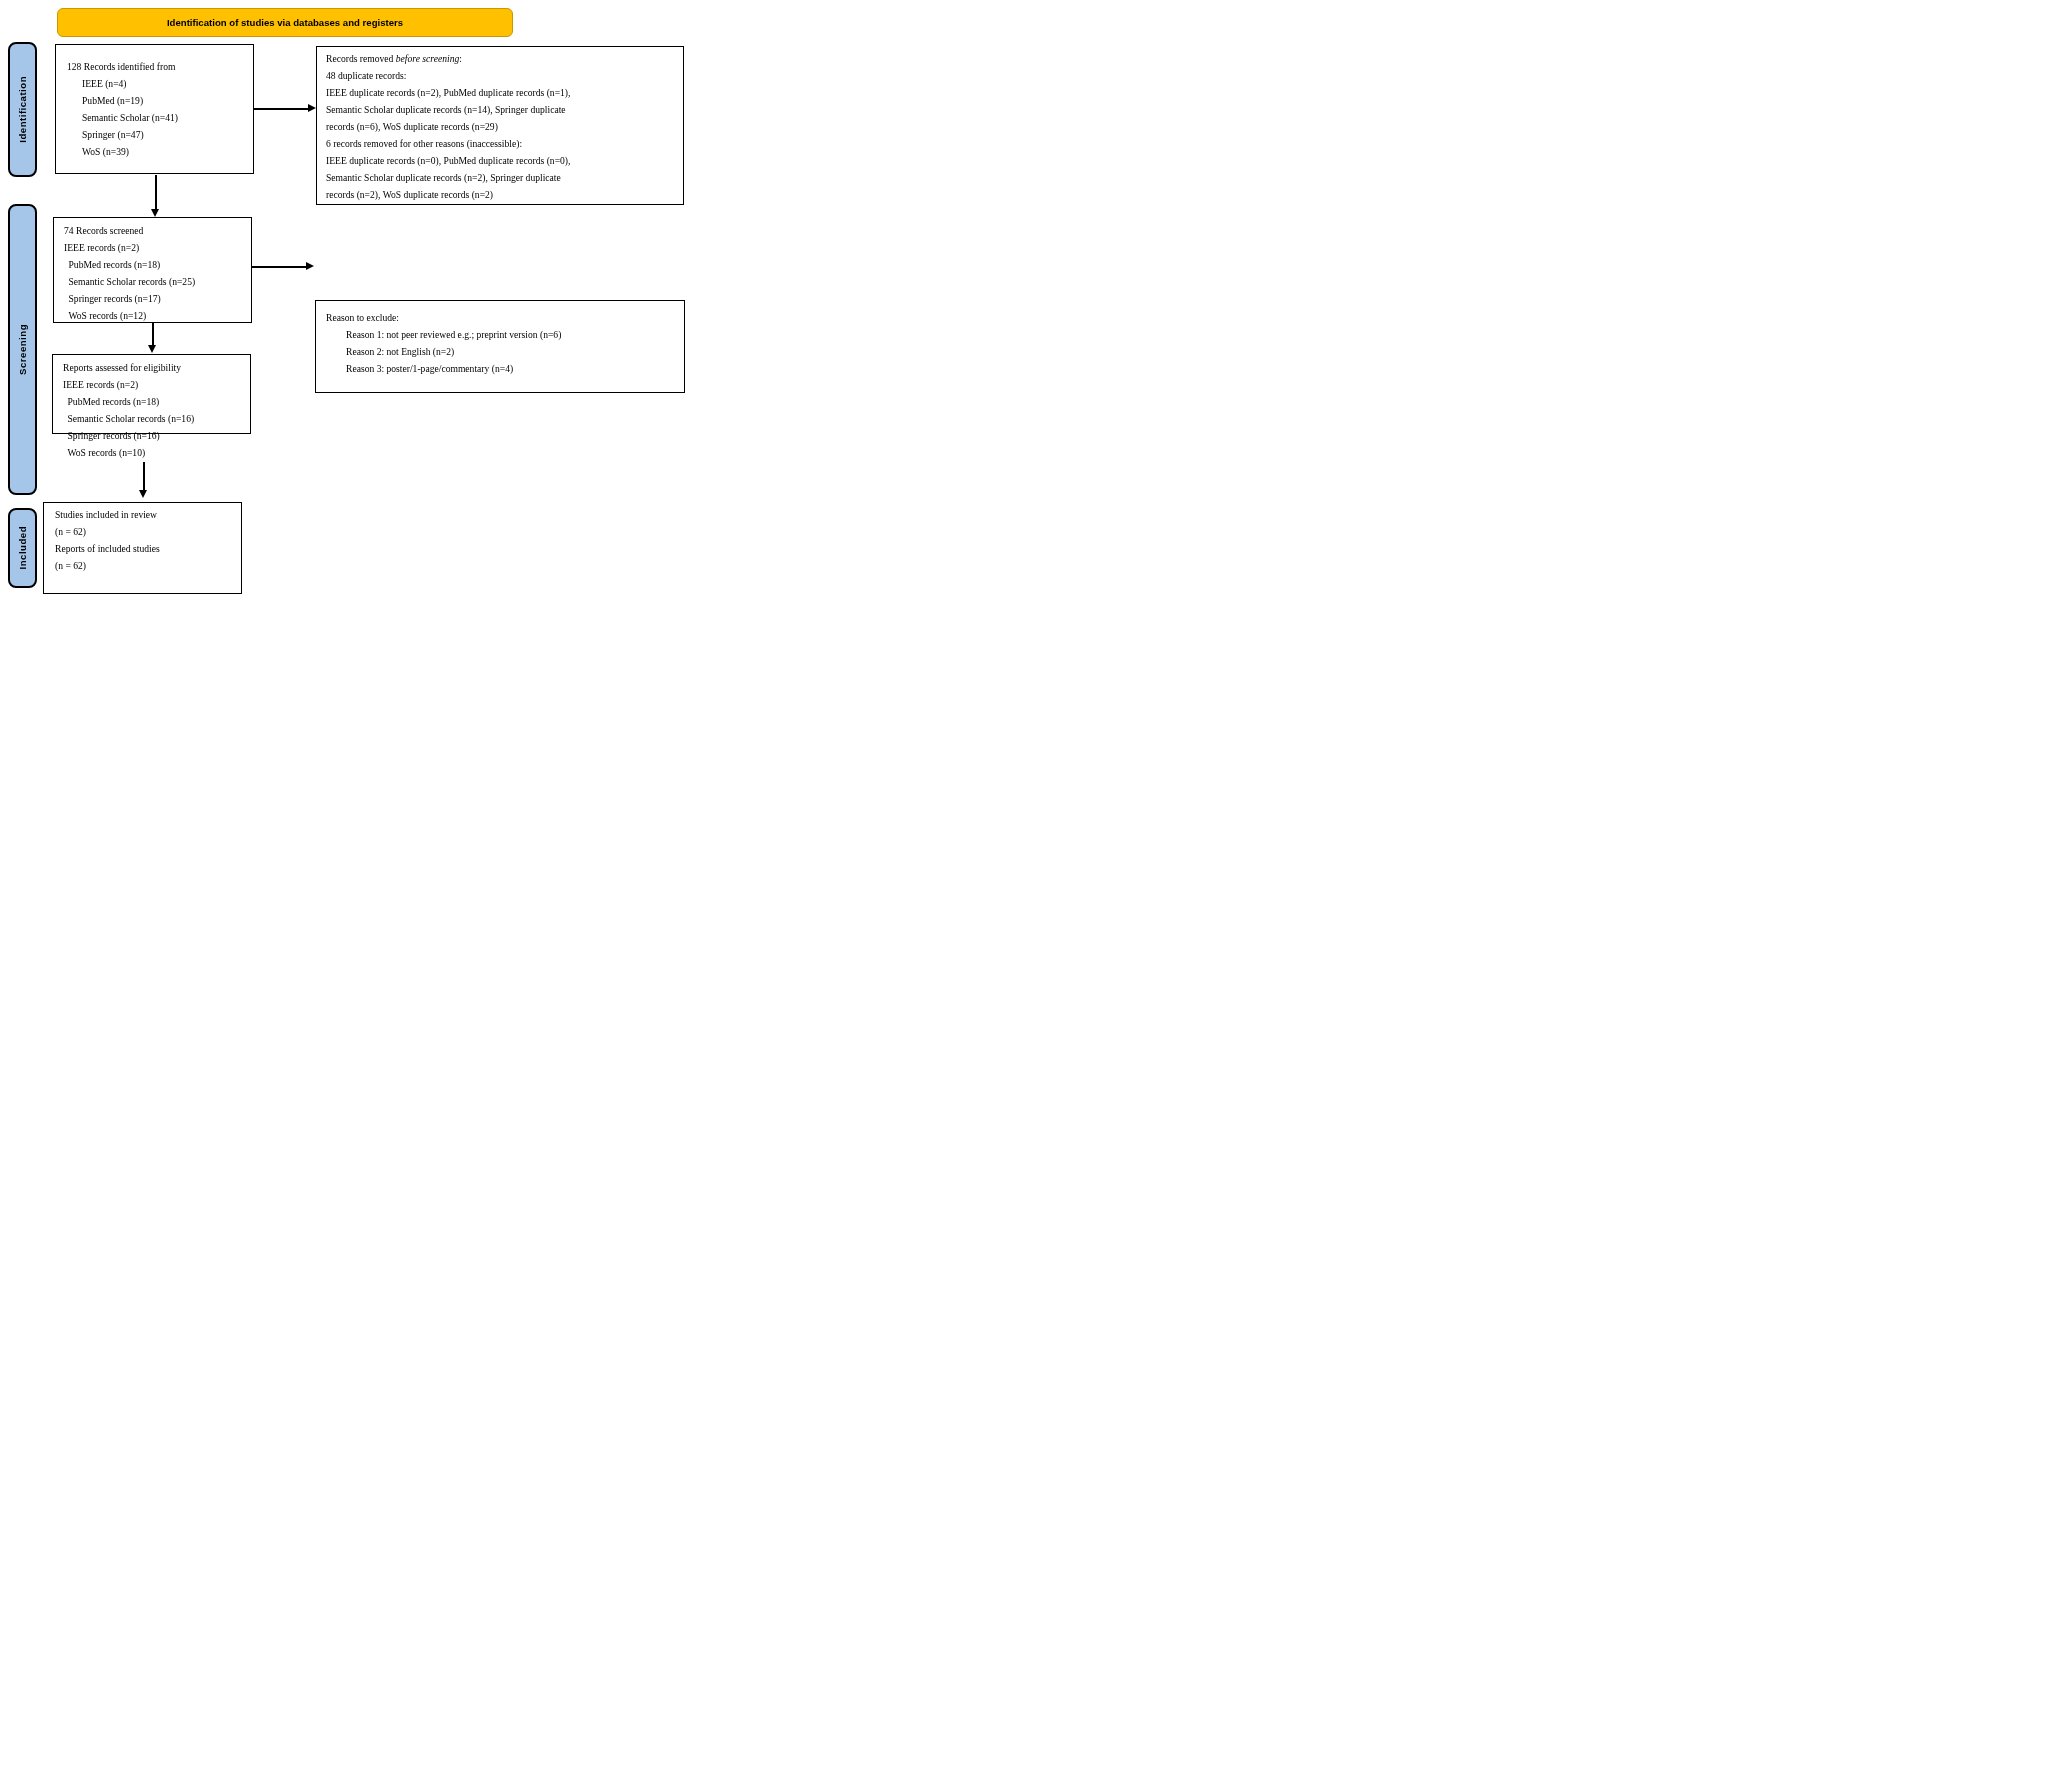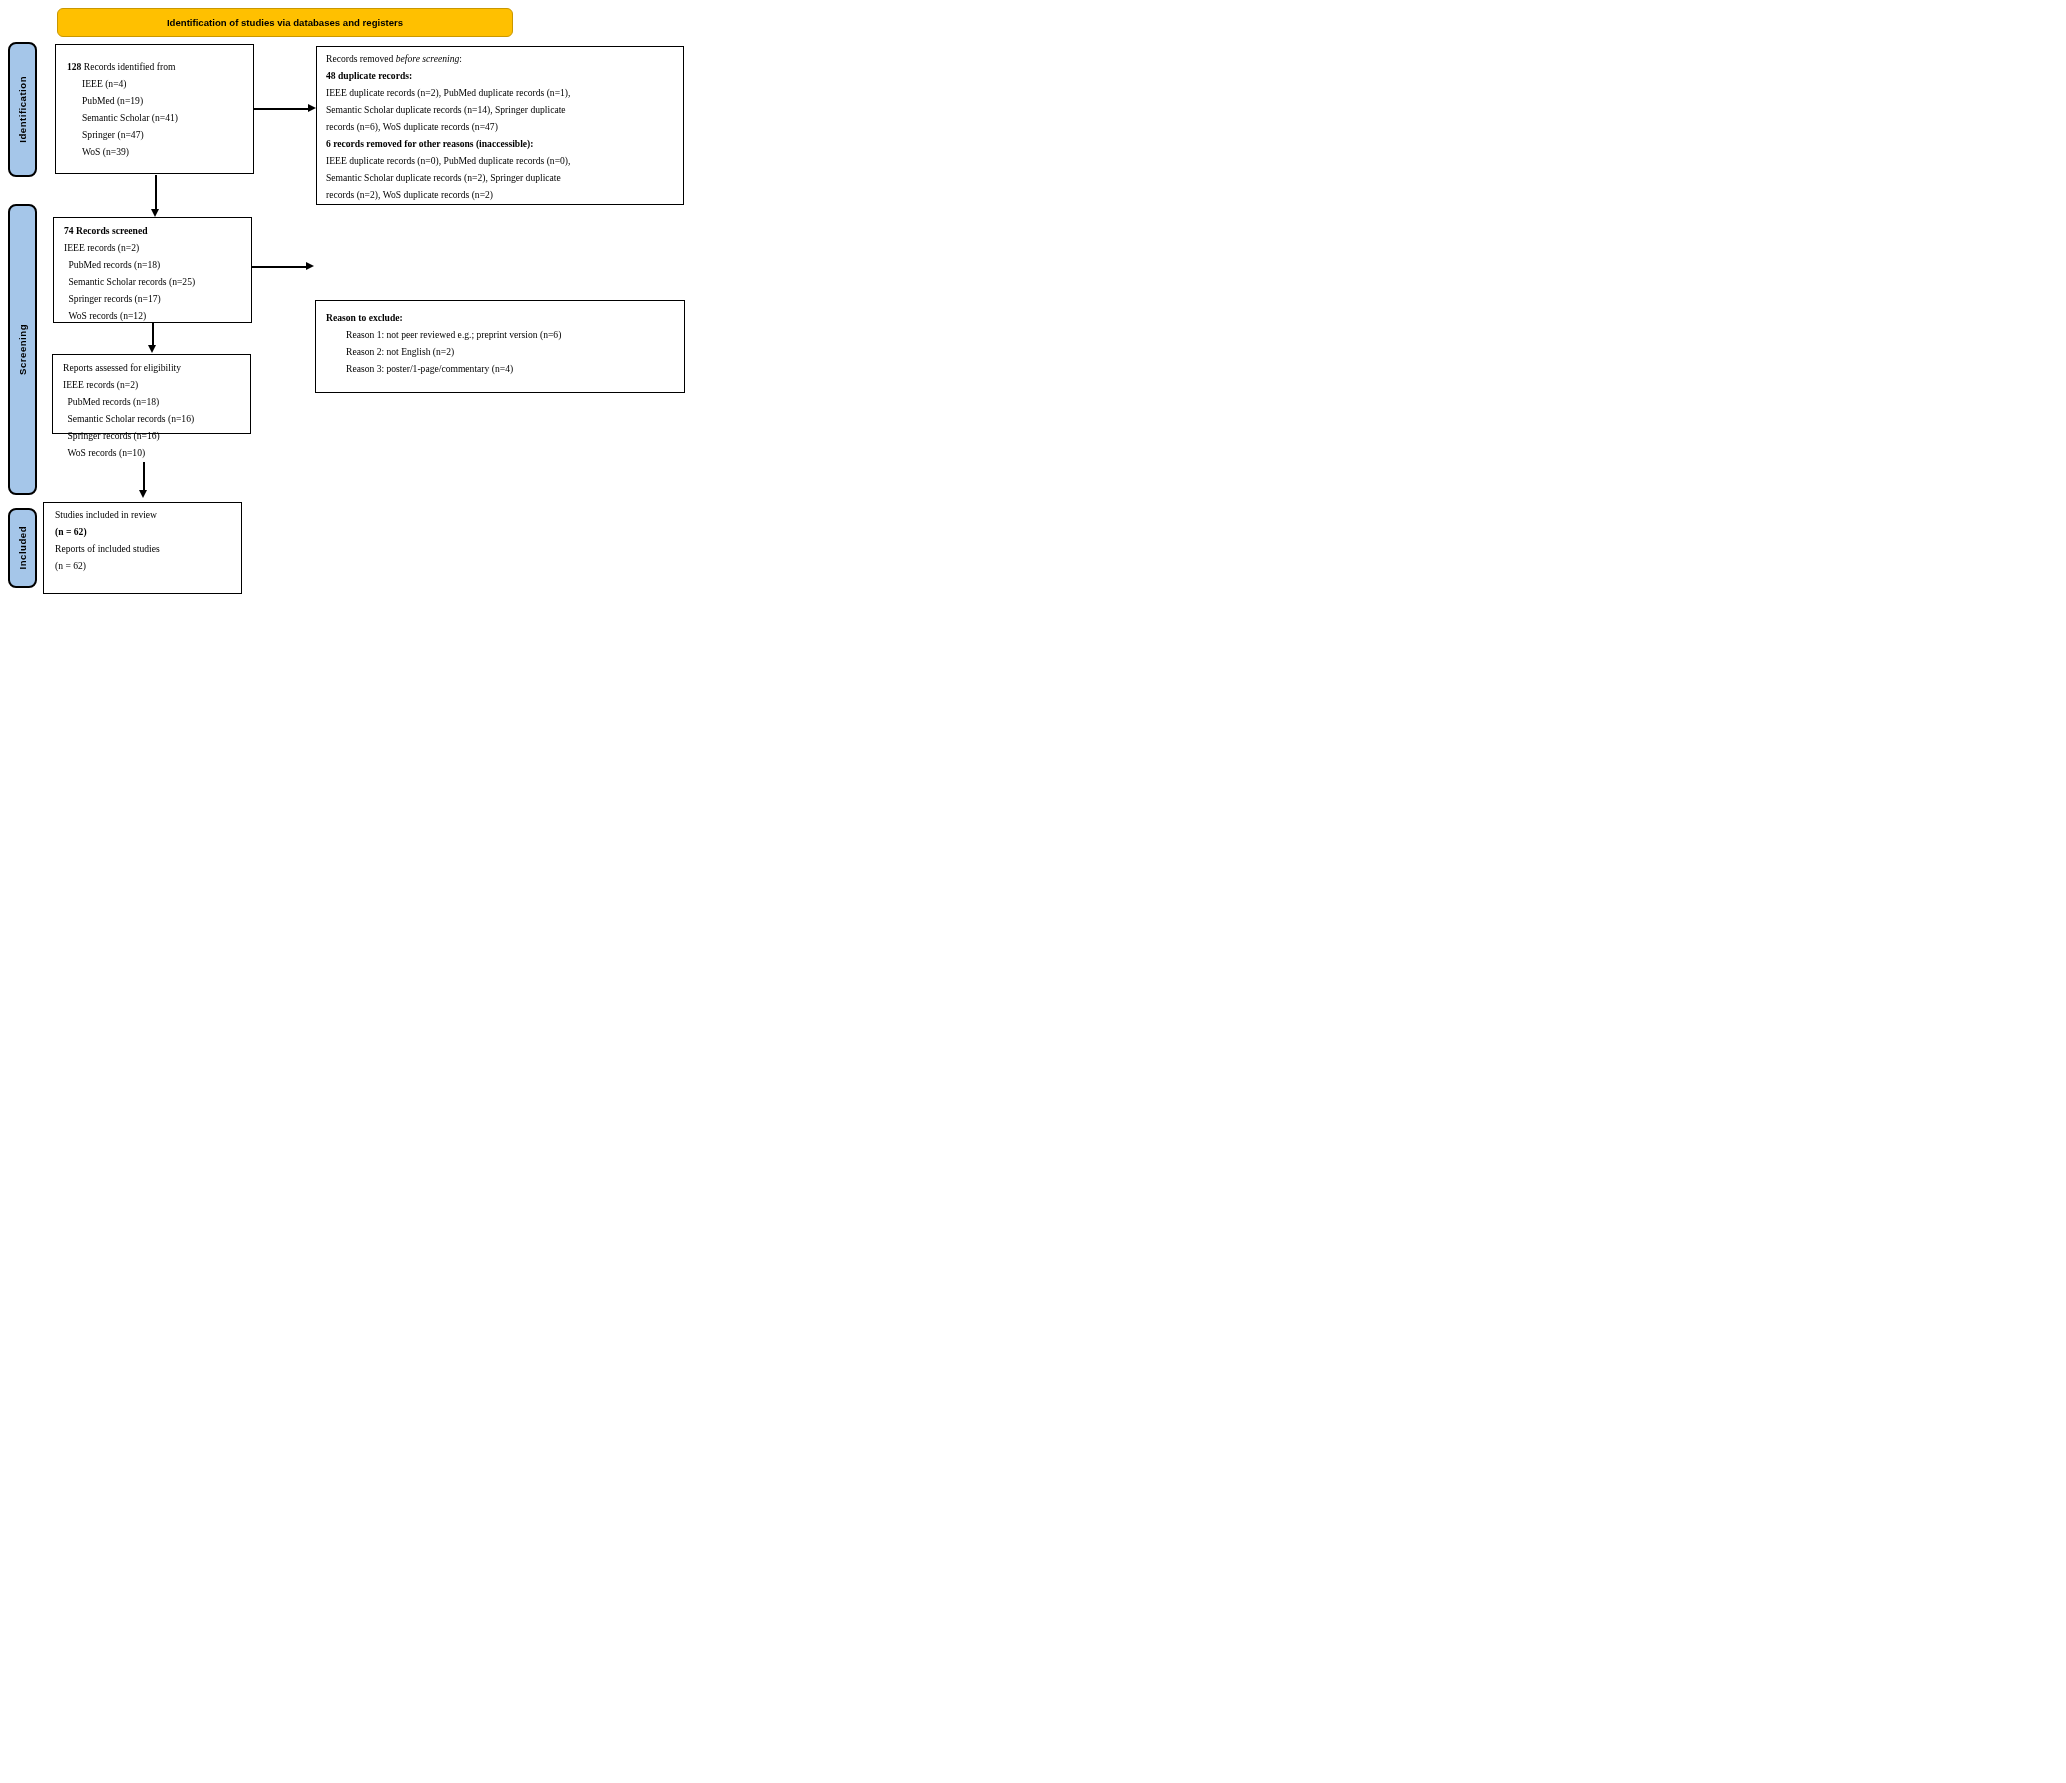--- a/index.html
+++ b/index.html
@@ -32,21 +32,21 @@
   .b-removed{left:316px;top:46px;width:368px;height:159px;padding:3px 5px 16px 9px;}
   .b-screened{left:53px;top:217px;width:199px;height:106px;padding:4px 4px 0 10px;}
   .b-screened .line.item ~ .line.item{padding-left:4.5px;}
   .b-excluded{left:315px;top:238px;width:370px;height:60px;padding:4px 5px 0 10px;}
   .b-reasons{left:315px;top:300px;width:370px;height:93px;padding:8px 5px 0 10px;}
   .b-reasons .line.item{padding-left:20px;}
   .b-assessed{left:52px;top:354px;width:199px;height:80px;padding:4px 4px 0 10px;}
   .b-assessed .line.item ~ .line.item{padding-left:4.5px;}
   .b-included{left:43px;top:502px;width:199px;height:92px;padding:3px 5px 0 11px;}
 
-  .bold{font-weight:bold;}
+  .bold{font-weight:normal;}
   .ital{font-style:italic;}
 
   
   .hline{position:absolute;height:1.5px;background:#000;}
   .vline{position:absolute;width:1.5px;background:#000;}
   .head-right{position:absolute;width:0;height:0;
       border-top:4.5px solid transparent;border-bottom:4.5px solid transparent;
       border-left:8px solid #000;}
   .head-down{position:absolute;width:0;height:0;
       border-left:4.5px solid transparent;border-right:4.5px solid transparent;
@@ -78,21 +78,21 @@
     <div class="line item">Semantic Scholar (n=41)</div>
     <div class="line item">Springer (n=47)</div>
     <div class="line item">WoS (n=39)</div>
   </div>
 
   <div class="box b-removed">
     <div class="line"><span>Records removed </span><span class="ital">before screening</span><span>:</span></div>
     <div class="line bold">48 duplicate records:</div>
     <div class="line">IEEE duplicate records (n=2), PubMed duplicate records (n=1),</div>
     <div class="line">Semantic Scholar duplicate records (n=14), Springer duplicate</div>
-    <div class="line">records (n=6), WoS duplicate records (n=47)</div>
+    <div class="line">records (n=6), WoS duplicate records (n=29)</div>
     <div class="line bold">6 records removed for other reasons (inaccessible):</div>
     <div class="line">IEEE duplicate records (n=0), PubMed duplicate records (n=0),</div>
     <div class="line">Semantic Scholar duplicate records (n=2), Springer duplicate</div>
     <div class="line">records (n=2), WoS duplicate records (n=2)</div>
   </div>
 
   <div class="box b-screened">
     <div class="line bold">74 Records screened</div>
     <div class="line item">IEEE records (n=2)</div>
     <div class="line item">PubMed records (n=18)</div>

